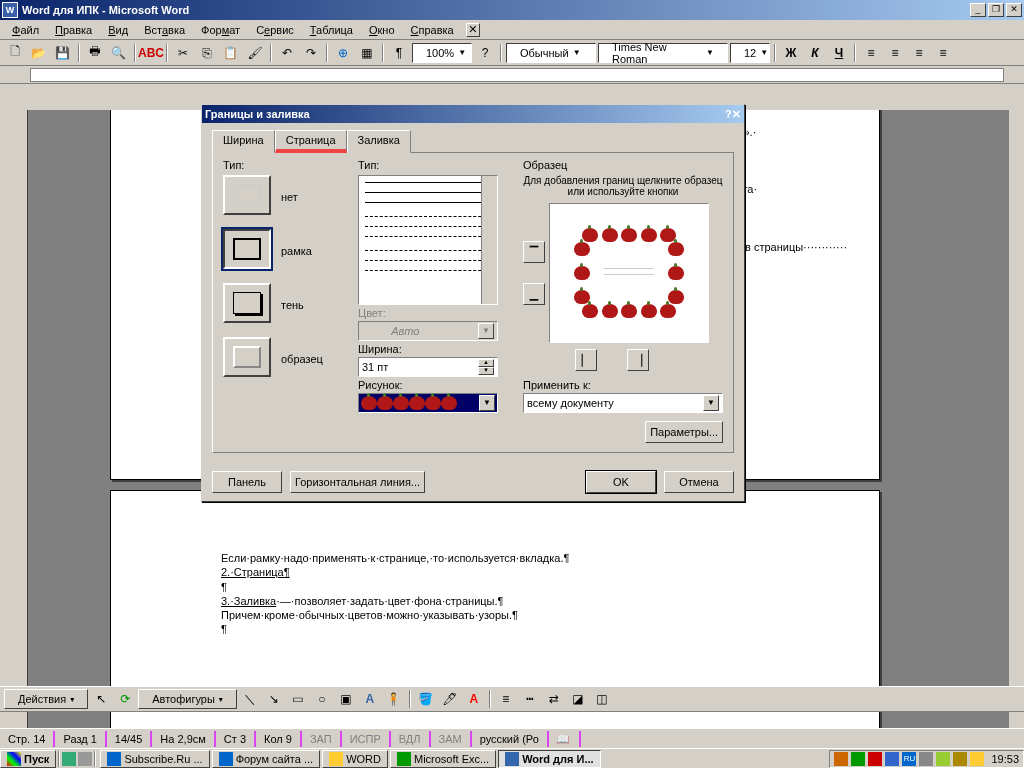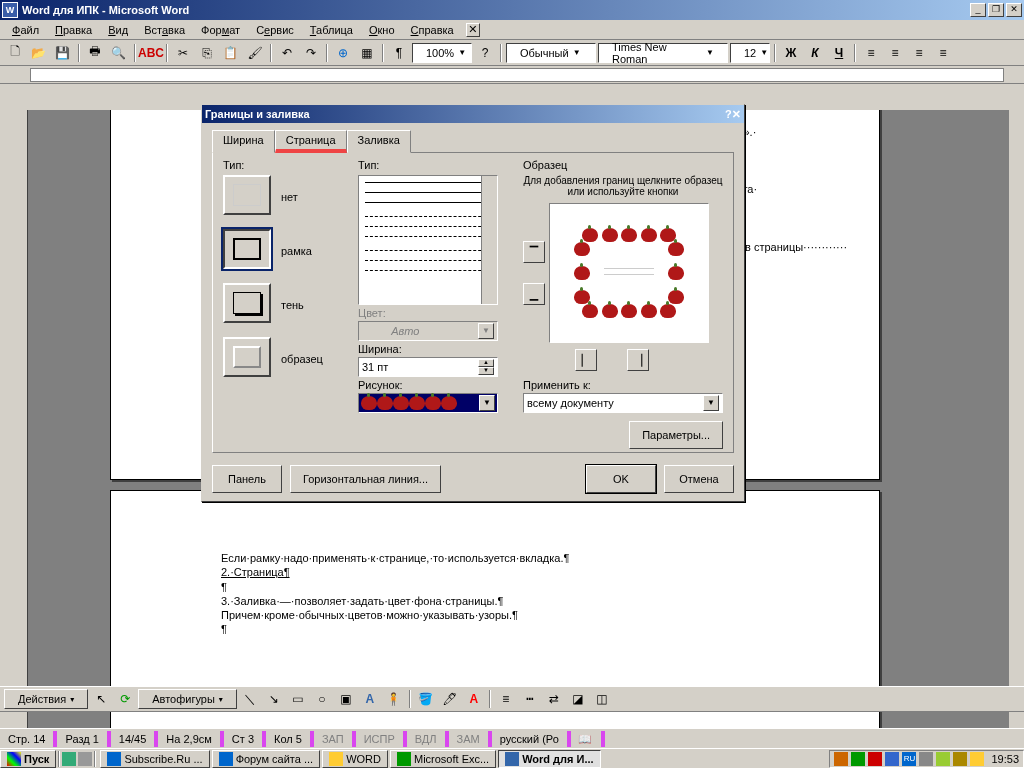--- a/index.html
+++ b/index.html
@@ -37,21 +37,21 @@
 .page2 { left: 110px; top: 380px; width: 770px; height: 280px; }
 .rightcol { position: absolute; right: 30px; top: 10px; width: 180px; font-family: 'Times New Roman'; font-size: 15px; line-height: 1.3; }
 .rightcol p { white-space: nowrap; }
 .doctext { font-family: 'Times New Roman'; font-size: 16px; padding: 60px 110px 0 110px; line-height: 1.3; }
 
 
 .vscroll { position: absolute; right: 0; top: 110px; bottom: 40px; width: 16px; background: #d4d0c8; border-left: 1px solid #808080; }
 
 
 .statusbar { position: absolute; left: 0; right: 0; bottom: 20px; height: 20px; background: #d4d0c8; border-top: 1px solid #fff; display: flex; align-items: center; font-size: 11px; }
-.statuscell { padding: 0 8px; border-right: 4px solid #d946ef; height: 16px; line-height: 16px; }
+.statuscell { padding: 0 8px; border-right: 2px solid #d946ef; height: 16px; line-height: 16px; }
 .statuscell.dim { color: #808080; }
 
 
 .taskbar { position: absolute; left: 0; right: 0; bottom: 0; height: 20px; background: #d4d0c8; border-top: 1px solid #fff; display: flex; align-items: center; }
 .startbtn { height: 18px; padding: 0 6px; border: 1px solid; border-color: #fff #404040 #404040 #fff; display: flex; align-items: center; gap: 3px; font-weight: bold; cursor: pointer; }
 .taskbtn { height: 18px; padding: 0 6px; border: 1px solid; border-color: #fff #404040 #404040 #fff; display: flex; align-items: center; margin-left: 2px; max-width: 130px; overflow: hidden; white-space: nowrap; gap: 3px; cursor: pointer; }
 .taskbtn.active { border-color: #404040 #fff #fff #404040; background: #e0e0e0; font-weight: bold; }
 .tray { margin-left: auto; height: 18px; border: 1px solid; border-color: #808080 #fff #fff #808080; padding: 0 4px; display: flex; align-items: center; gap: 3px; }
 .trayicon { width: 14px; height: 14px; }
 
@@ -83,21 +83,21 @@
 .combo .arr { margin-left: auto; width: 16px; height: 16px; background: #d4d0c8; border: 1px solid; border-color: #fff #404040 #404040 #fff; text-align: center; font-size: 8px; line-height: 14px; }
 .spin { width: 140px; height: 20px; background: white; border: 1px solid; border-color: #808080 #fff #fff #808080; display: flex; align-items: center; padding: 0 3px; }
 .spin .spinbtns { margin-left: auto; width: 16px; display: flex; flex-direction: column; }
 .spin .spinbtns div { height: 8px; background: #d4d0c8; border: 1px solid; border-color: #fff #404040 #404040 #fff; font-size: 6px; text-align: center; line-height: 5px; }
 
 .preview { width: 160px; height: 140px; background: white; border: 1px solid; border-color: #808080 #fff #fff #808080; display: flex; align-items: center; justify-content: center; }
 .preview-frame { width: 110px; height: 90px; position: relative; }
 .apple { width: 16px; height: 14px; background: #b01818; border-radius: 50% 50% 45% 45%; position: relative; display: inline-block; }
 .apple::before { content: ''; position: absolute; top: -3px; left: 6px; width: 3px; height: 4px; background: #4a7a2a; border-radius: 2px; }
 
-.dlgbtn { height: 28px; padding: 0 12px; border: 1px solid; border-color: #fff #404040 #404040 #fff; background: #d4d0c8; cursor: pointer; min-width: 70px; }
+.dlgbtn { height: 22px; padding: 0 4px; border: 1px solid; border-color: #fff #404040 #404040 #fff; background: #d4d0c8; cursor: pointer; min-width: 70px; }
 .dlgbtn.default { outline: 1px solid black; }
 .dlgbtnrow { position: absolute; bottom: 8px; left: 10px; right: 10px; display: flex; gap: 8px; }
 
 .sidebtn { width: 22px; height: 22px; border: 1px solid; border-color: #fff #404040 #404040 #fff; background: #d4d0c8; cursor: pointer; display:flex;align-items:center;justify-content:center; }
 
 
 .ico { width: 14px; height: 14px; display: inline-block; }
 </style>
 </head>
 <body>
@@ -194,21 +194,21 @@
       <p>применена·</p>
       <p>рамка.¶</p>
       <p style="font-size:11px;">············Разрыв страницы············</p>
     </div>
   </div>
   <div class="page page2">
     <div class="doctext">
       <p>Если·рамку·надо·применять·к·странице,·то·используется·вкладка.¶</p>
       <p><u>2.·Страница¶</u></p>
       <p>¶</p>
-      <p><span style="">3.·Заливка</span>·—·позволяет·задать·цвет·фона·страницы.¶</p>
+      <p><span style="text-decoration:underline;">3.·Заливка</span>·—·позволяет·задать·цвет·фона·страницы.¶</p>
       <p>Причем·кроме·обычных·цветов·можно·указывать·узоры.¶</p>
       <p>        ¶</p>
     </div>
   </div>
 </div>
 
 <div class="vscroll"></div>
 
 <div class="drawbar">
   <div class="tcombo" style="background:#d4d0c8;border-color:#fff #404040 #404040 #fff;">
@@ -239,21 +239,21 @@
   <div class="tbtn">◪</div>
   <div class="tbtn">◫</div>
 </div>
 
 <div class="statusbar">
   <div class="statuscell">Стр. 14</div>
   <div class="statuscell">Разд 1</div>
   <div class="statuscell">14/45</div>
   <div class="statuscell">На 2,9см</div>
   <div class="statuscell">Ст 3</div>
-  <div class="statuscell">Кол 5</div>
+  <div class="statuscell">Кол 9</div>
   <div class="statuscell dim">ЗАП</div>
   <div class="statuscell dim">ИСПР</div>
   <div class="statuscell dim">ВДЛ</div>
   <div class="statuscell dim">ЗАМ</div>
   <div class="statuscell">русский (Ро</div>
   <div class="statuscell">📖</div>
 </div>
 
 <div class="taskbar">
   <div class="startbtn">

